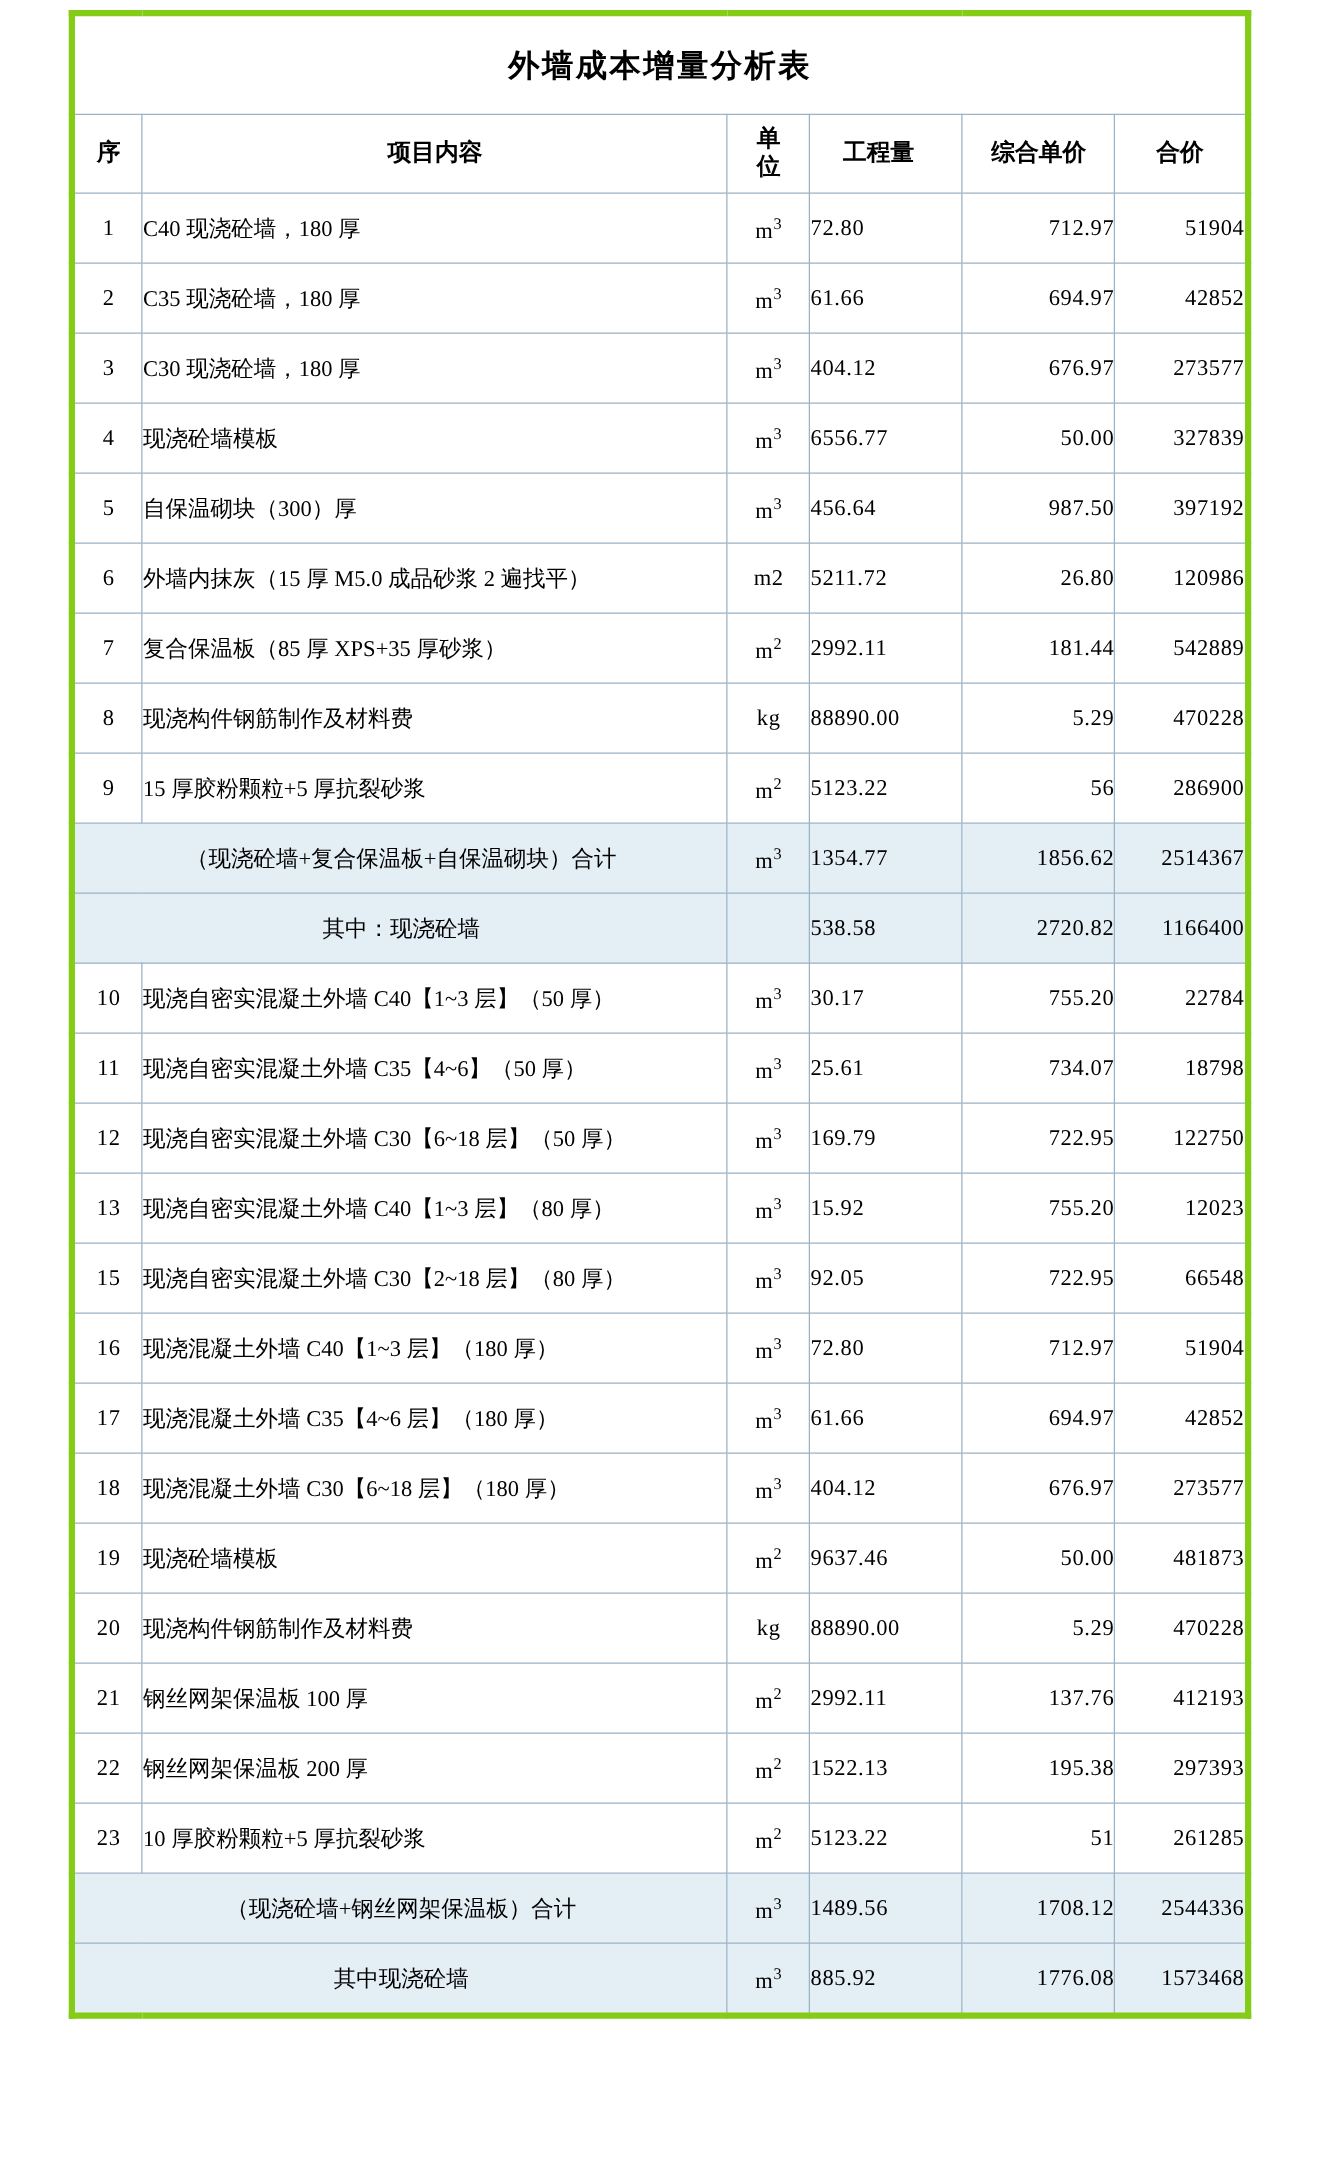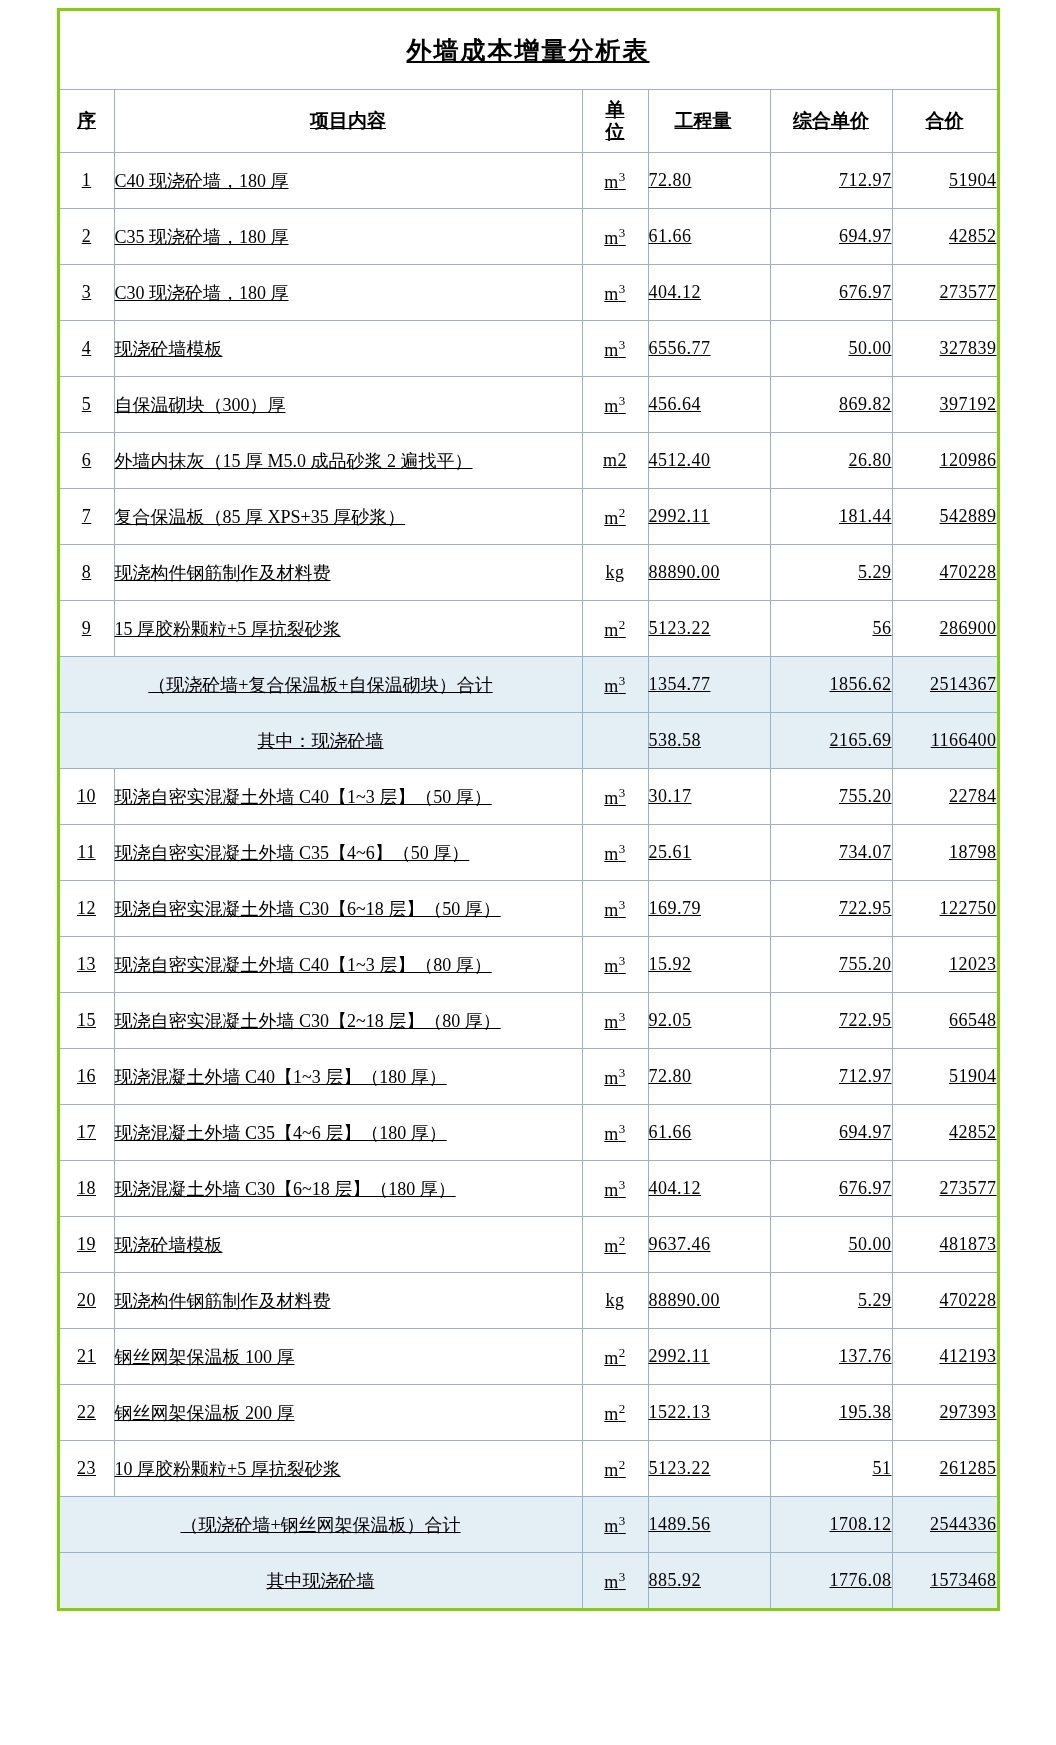--- a/index.html
+++ b/index.html
@@ -16,22 +16,21 @@
   .sheet {
     width: 1056px;
     box-sizing: border-box;
     padding: 8px 8px 10px 8px;
   }
   table.cost-table {
     width: 940px;
     margin: 0 auto;
     border-collapse: collapse;
     table-layout: fixed;
-    border: 3px solid #84cc16;
-    text-decoration: underline;
+    border: 5px solid #84cc16;
   }
   table.cost-table td, table.cost-table th {
     border: 1px solid #9bb3c6;
     padding: 0;
     vertical-align: middle;
   }
   .title-cell {
     height: 78px;
     text-align: center;
     font-size: 25px;
@@ -131,28 +130,28 @@
           <td class="c-unit num">m<span class="unit-sup">3</span></td>
           <td class="c-qty num">6556.77</td>
           <td class="c-price num">50.00</td>
           <td class="c-total num">327839</td>
         </tr>
         <tr class="row">
           <td class="c-seq num">5</td>
           <td class="c-name">自保温砌块（300）厚</td>
           <td class="c-unit num">m<span class="unit-sup">3</span></td>
           <td class="c-qty num">456.64</td>
-          <td class="c-price num">869.82</td>
+          <td class="c-price num">987.50</td>
           <td class="c-total num">397192</td>
         </tr>
         <tr class="row">
           <td class="c-seq num">6</td>
           <td class="c-name">外墙内抹灰（15 厚 M5.0 成品砂浆 2 遍找平）</td>
           <td class="c-unit num">m2</td>
-          <td class="c-qty num">4512.40</td>
+          <td class="c-qty num">5211.72</td>
           <td class="c-price num">26.80</td>
           <td class="c-total num">120986</td>
         </tr>
         <tr class="row">
           <td class="c-seq num">7</td>
           <td class="c-name">复合保温板（85 厚 XPS+35 厚砂浆）</td>
           <td class="c-unit num">m<span class="unit-sup">2</span></td>
           <td class="c-qty num">2992.11</td>
           <td class="c-price num">181.44</td>
           <td class="c-total num">542889</td>
@@ -177,21 +176,21 @@
           <td class="c-name c-name-span" colspan="2">（现浇砼墙+复合保温板+自保温砌块）合计</td>
           <td class="c-unit num">m<span class="unit-sup">3</span></td>
           <td class="c-qty num">1354.77</td>
           <td class="c-price num">1856.62</td>
           <td class="c-total num">2514367</td>
         </tr>
         <tr class="row subtotal">
           <td class="c-name c-name-span" colspan="2">其中：现浇砼墙</td>
           <td class="c-unit num"></td>
           <td class="c-qty num">538.58</td>
-          <td class="c-price num">2165.69</td>
+          <td class="c-price num">2720.82</td>
           <td class="c-total num">1166400</td>
         </tr>
         <tr class="row">
           <td class="c-seq num">10</td>
           <td class="c-name">现浇自密实混凝土外墙 C40【1~3 层】（50 厚）</td>
           <td class="c-unit num">m<span class="unit-sup">3</span></td>
           <td class="c-qty num">30.17</td>
           <td class="c-price num">755.20</td>
           <td class="c-total num">22784</td>
         </tr>

